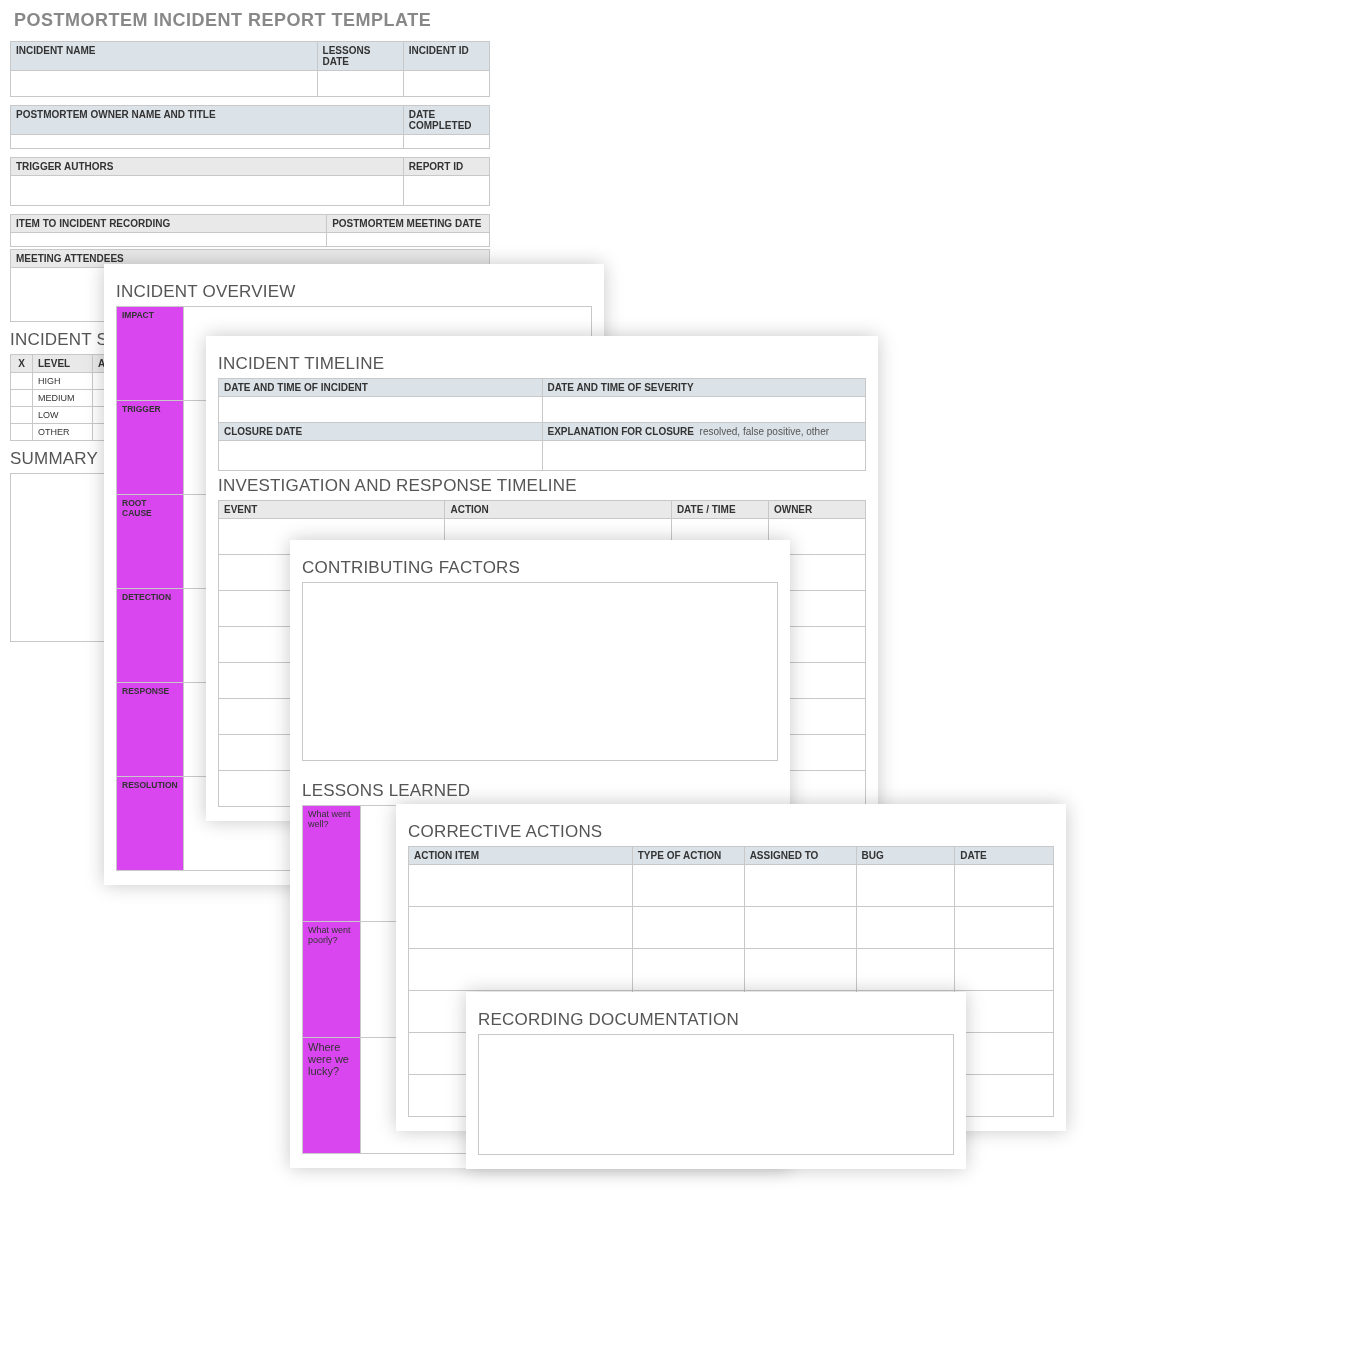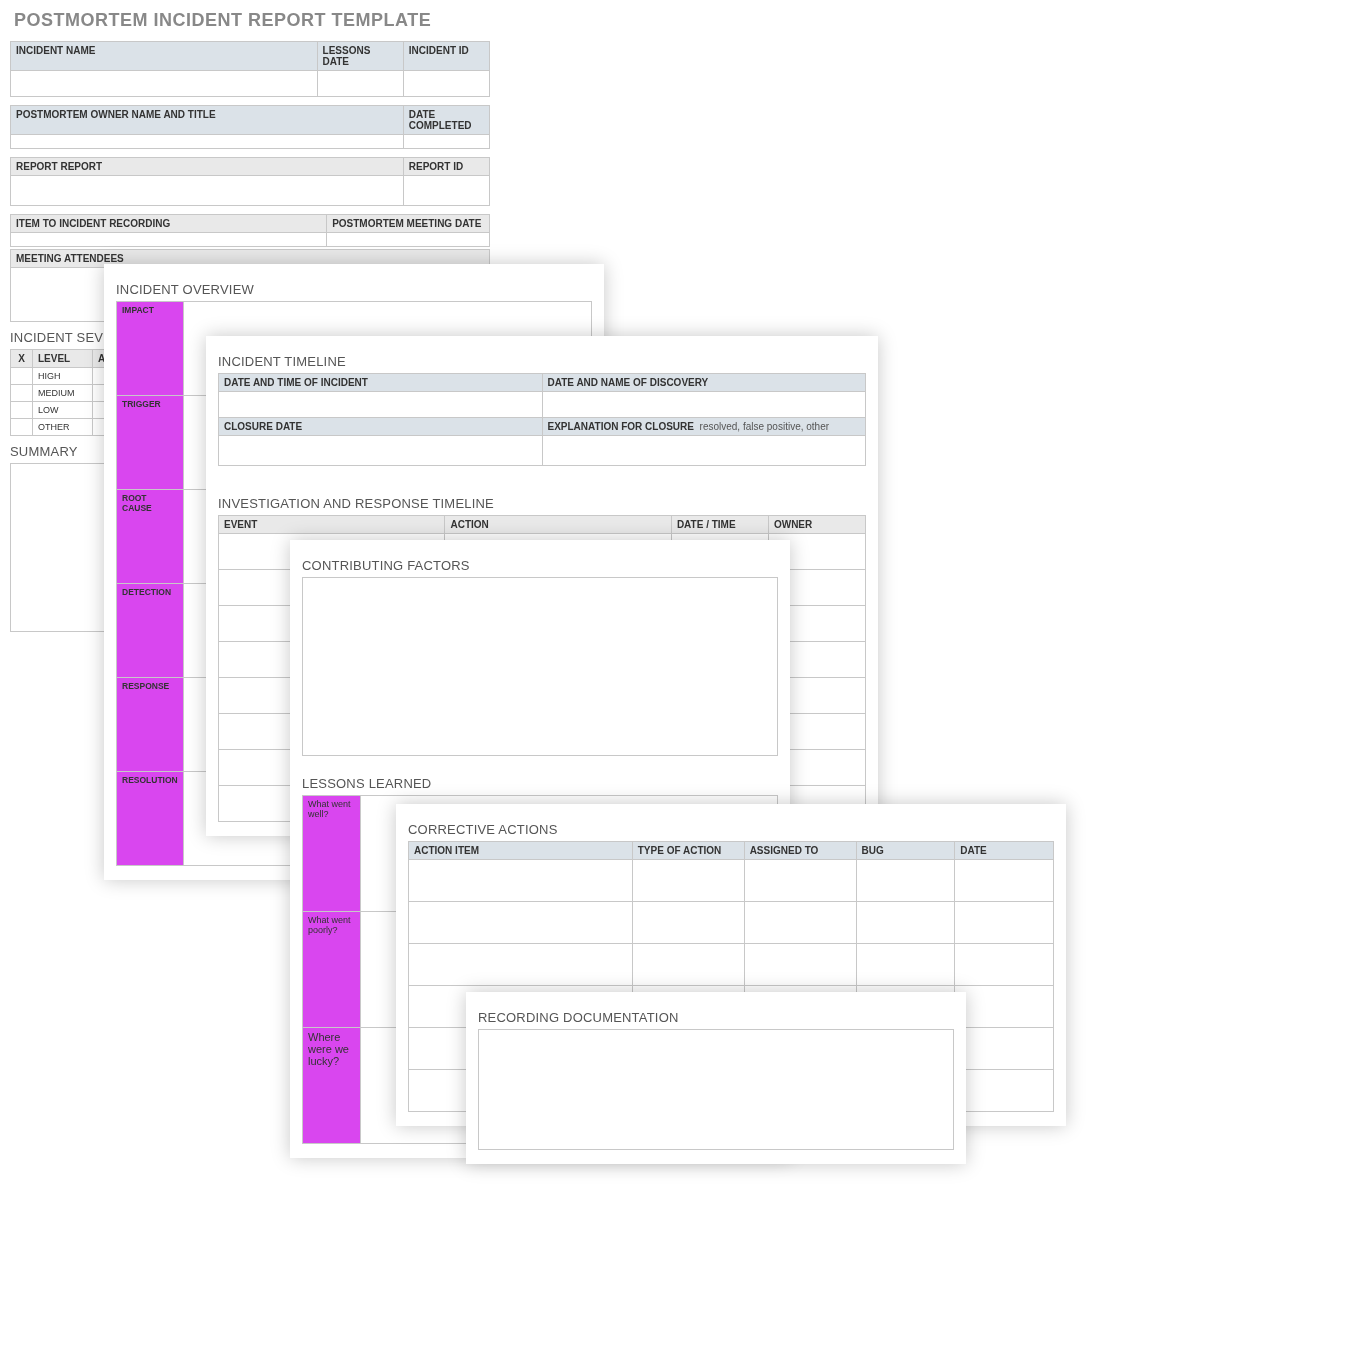--- a/index.html
+++ b/index.html
@@ -15,21 +15,21 @@
     overflow: hidden;
   }
   .title {
     font-size: 18px;
     font-weight: bold;
     color: #888;
     letter-spacing: 0.5px;
     margin: 6px 0 10px 4px;
   }
   .section-header {
-    font-size: 13px;
+    font-size: 17px;
     color: #555;
     margin: 8px 0 4px 0;
     letter-spacing: 0.2px;
   }
   table {
     border-collapse: collapse;
     width: 100%;
   }
   th, td {
     border: 1px solid #c8c8c8;
@@ -93,21 +93,21 @@
       <td class="empty-cell" style="height:14px"></td>
       <td class="empty-cell"></td>
     </tr>
   </tbody>
     </table>
 
   <div style="height:8px"></div>
   <table>
     <tbody>
         <tr>
-      <th class="th-grey" style="width:82%">REPORT REPORT</th>
+      <th class="th-grey" style="width:82%">TRIGGER AUTHORS</th>
       <th class="th-grey" style="width:18%">REPORT ID</th>
     </tr>
     <tr>
       <td class="empty-cell" style="height:30px"></td>
       <td class="empty-cell"></td>
     </tr>
   </tbody>
     </table>
 
   <div style="height:8px"></div>
@@ -207,38 +207,38 @@
   </tbody>
     </table>
 </div>
 
 <div class="panel" style="left:206px; top:336px; width:672px;">
   <div class="section-header">INCIDENT TIMELINE</div>
   <table>
     <tbody>
         <tr>
       <th style="width:50%">DATE AND TIME OF INCIDENT</th>
-      <th style="width:50%">DATE AND NAME OF DISCOVERY</th>
+      <th style="width:50%">DATE AND TIME OF SEVERITY</th>
     </tr>
     <tr>
       <td class="empty-cell" style="height:26px"></td>
       <td class="empty-cell"></td>
     </tr>
     <tr>
       <th>CLOSURE DATE</th>
       <th><span>EXPLANATION FOR CLOSURE</span>&nbsp;&nbsp;<span class="hint">resolved, false positive, other</span></th>
     </tr>
     <tr>
       <td class="empty-cell" style="height:30px"></td>
       <td class="empty-cell"></td>
     </tr>
   </tbody>
     </table>
 
-  <div class="section-header" style="margin-top:30px">INVESTIGATION AND RESPONSE TIMELINE</div>
+  <div class="section-header" style="margin-top:5px">INVESTIGATION AND RESPONSE TIMELINE</div>
   <table>
     <colgroup>
         <col style="width:35%">
         <col style="width:35%">
         <col style="width:15%">
         <col style="width:15%">
       </colgroup>
     <tbody>
         <tr>
       <th class="th-grey">EVENT</th>

